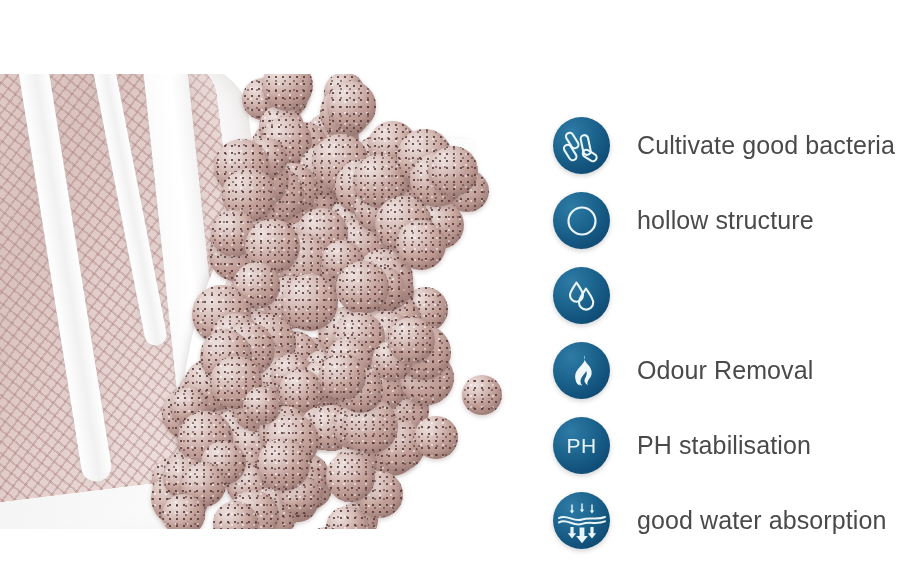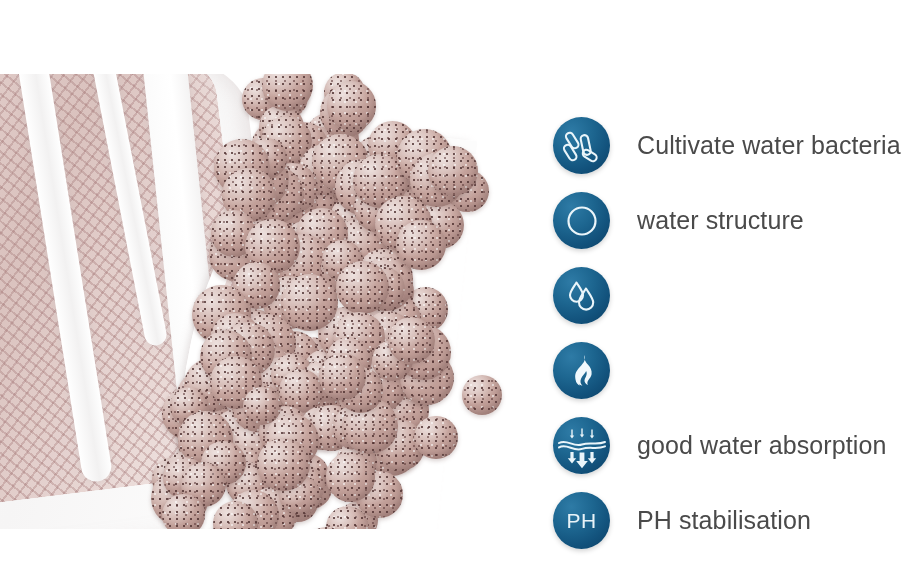--- a/index.html
+++ b/index.html
@@ -314,48 +314,56 @@
 
     <div class="feature">
       <div class="ficon">
         <svg width="40" height="40" viewBox="0 0 40 40" fill="none" stroke="#eaf5fa" stroke-width="2.1" stroke-linecap="round">
           <rect x="6.5" y="6" width="7.4" height="17" rx="3.7" transform="rotate(-32 10.2 14.5)"></rect>
           <rect x="4.5" y="18" width="7.4" height="17" rx="3.7" transform="rotate(-32 8.2 26.5)"></rect>
           <rect x="20" y="9" width="7.4" height="20" rx="3.7" transform="rotate(-12 23.7 19)"></rect>
           <rect x="24" y="22" width="7.4" height="15" rx="3.7" transform="rotate(-58 27.7 29.5)"></rect>
         </svg>
       </div>
-      <div class="flabel">Cultivate water bacteria</div>
+      <div class="flabel">Cultivate good bacteria</div>
     </div>
 
     <div class="feature">
       <div class="ficon">
         <svg width="40" height="40" viewBox="0 0 40 40" fill="none" stroke="#eaf5fa" stroke-width="2.2">
           <circle cx="20" cy="20" r="13.5"></circle>
         </svg>
       </div>
-      <div class="flabel">water structure</div>
+      <div class="flabel">hollow structure</div>
     </div>
 
     <div class="feature">
       <div class="ficon">
         <svg width="40" height="40" viewBox="0 0 40 40" fill="none" stroke="#eaf5fa" stroke-width="2.1" stroke-linejoin="round">
           <path d="M14.5 6.5 C11 12 8 15.4 8 19.2 a6.5 6.5 0 0 0 13 0 C21 15.4 18 12 14.5 6.5 Z"></path>
           <path d="M24 12.5 C20.2 18.6 17 22.3 17 26.5 a7.1 7.1 0 0 0 14.2 0 C31.2 22.3 27.8 18.6 24 12.5 Z"></path>
         </svg>
       </div>
     </div>
 
     <div class="feature">
       <div class="ficon">
         <svg width="38" height="38" viewBox="0 0 40 40" fill="#f0f8fc">
           <path d="M22.6 3.2 c1.4 5.2 -0.4 7.6 -3.2 10.7 -3.2 3.6 -6.6 6.8 -6.6 12.2 0 5.4 4 8.6 7.6 9.4 -2.2 -2.4 -2.6 -5.2 -1.2 -8 1.3 -2.6 4.2 -4.6 5.2 -7.4 1 2.1 0.6 3.9 -0.2 5.6 -0.9 1.9 -2 3.6 -1.4 5.6 0.5 1.7 2 2.9 3.4 3.4 -0.9 -1.8 -0.6 -3.3 0.3 -4.8 1.2 -2 3.2 -3.8 3.6 -6.6 0.5 -3.6 -1.2 -7 -3.7 -9.8 -2.6 -2.9 -4.6 -6 -3.8 -10.3 Z"></path>
           <path d="M15.6 24.4 c-1.9 2.2 -2.6 4.6 -1.8 6.9 0.7 2 2.3 3.3 3.9 3.9 -1.3 -1.9 -1.4 -3.6 -0.6 -5.3 0.7 -1.5 2 -2.8 2.3 -4.4 -1.3 0.4 -2.6 0.1 -3.8 -1.1 Z"></path>
         </svg>
       </div>
+      <div class="flabel">Odour Removal</div>
+    </div>
+
+    <div class="feature">
+      <div class="ficon">
+        <span class="ph-text">PH</span>
+      </div>
+      <div class="flabel">PH stabilisation</div>
     </div>
 
     <div class="feature">
       <div class="ficon">
         <svg width="50" height="50" viewBox="0 0 50 50">
           <g stroke="#eaf5fa" stroke-width="1.4" stroke-linecap="round" fill="none">
             <path d="M15 9 v6"></path>
               <path d="M25 8 v6"></path>
               <path d="M35 9 v6"></path>
           </g>
@@ -371,21 +379,14 @@
           <g fill="#eaf5fa">
             <path d="M13.4 31 h3.2 v6.2 h2.6 l-4.2 5.4 -4.2 -5.4 h2.6 Z"></path>
             <path d="M22.6 31.5 h4.8 v8.5 h3.4 l-5.8 7.2 -5.8 -7.2 h3.4 Z"></path>
             <path d="M33.4 31 h3.2 v6.2 h2.6 l-4.2 5.4 -4.2 -5.4 h2.6 Z"></path>
           </g>
         </svg>
       </div>
       <div class="flabel">good water absorption</div>
     </div>
 
-    <div class="feature">
-      <div class="ficon">
-        <span class="ph-text">PH</span>
-      </div>
-      <div class="flabel">PH stabilisation</div>
-    </div>
-
   </div>
 </div>
 
 </body></html>

